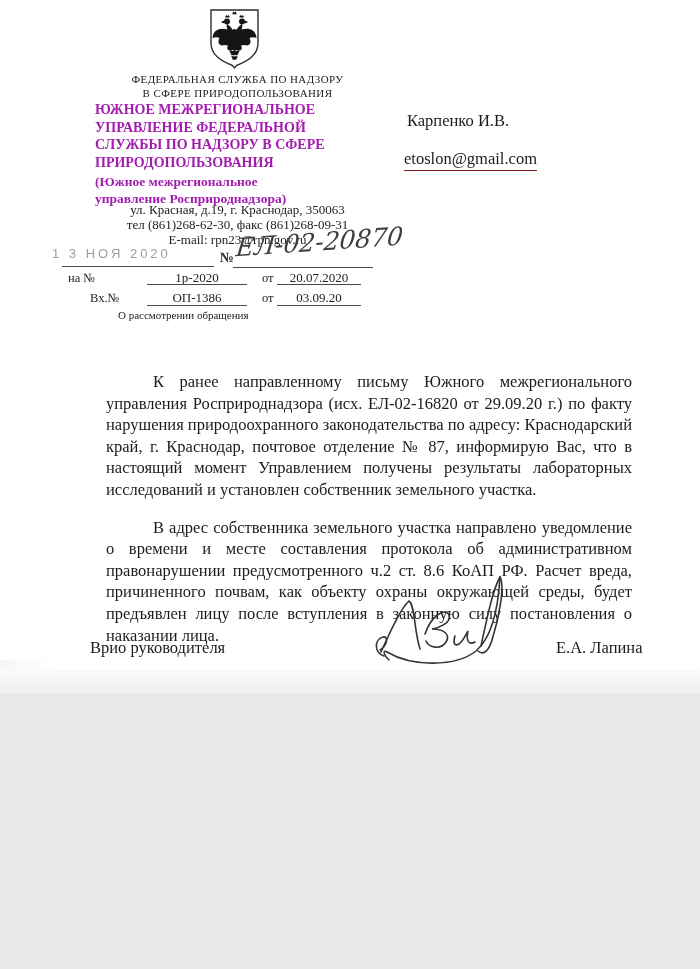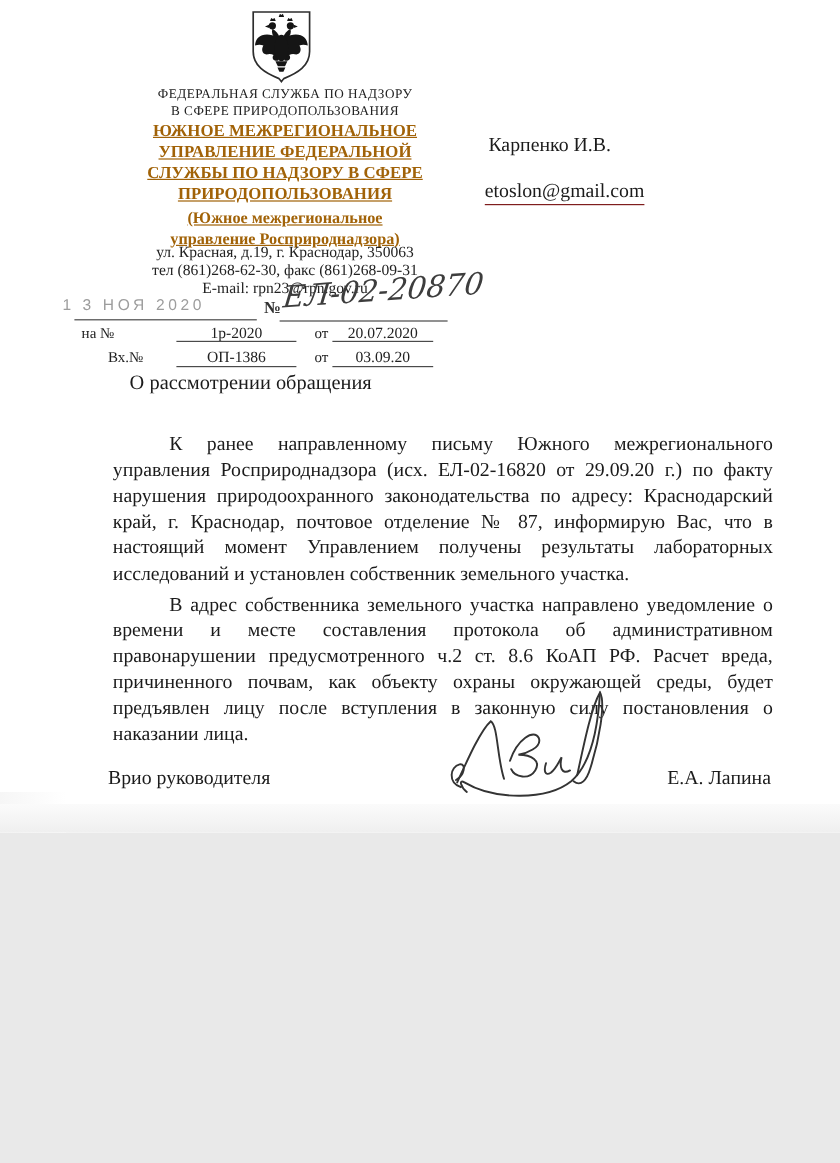--- a/index.html
+++ b/index.html
@@ -10,22 +10,22 @@
     font-family:"Liberation Serif", serif;
     color:#1b1b1b;
     overflow:hidden;
     margin:0 auto;
   }
   .abs{position:absolute;}
   
   .emblem{left:206px;top:7px;width:57px;height:63px;}
   .agency{left:60px;top:72px;width:355px;text-align:center;
           font-size:11px;line-height:14px;letter-spacing:.4px;color:#222;}
-  .org{left:95px;top:101px;width:285px;text-align:center;
-       font-weight:bold;font-size:14px;line-height:17.5px;color:#a16207;text-decoration:underline;}
+  .org{left:95px;top:101px;width:285px;text-align:left;
+       font-weight:bold;font-size:14px;line-height:17.5px;color:#a21caf;}
   .org-short{margin-top:2px;font-size:13.5px;line-height:17px;}
   .addr{left:95px;top:202px;width:285px;text-align:center;
         font-size:13px;line-height:15px;color:#222;}
   
   .recipient-name{left:407px;top:111px;font-size:16.5px;}
   .recipient-email{left:404px;top:149px;font-size:16.5px;
         border-bottom:1px solid #7f1d1d;padding-bottom:1px;}
   
   .stamp{left:52px;top:246px;font-family:"Liberation Sans",sans-serif;
          font-size:13px;letter-spacing:3px;color:#9d9d9d;white-space:nowrap;}
@@ -44,25 +44,25 @@
   .u-na{left:147px;top:284px;width:100px;}
   .l-ot1{left:262px;top:271px;}
   .v-date1{left:277px;top:270px;width:84px;}
   .u-date1{left:277px;top:284px;width:84px;}
   .l-vx{left:66px;top:291px;margin-left:24px;}
   .v-vx{left:147px;top:290px;width:100px;}
   .u-vx{left:147px;top:305px;width:100px;}
   .l-ot2{left:262px;top:291px;}
   .v-date2{left:277px;top:290px;width:84px;}
   .u-date2{left:277px;top:305px;width:84px;}
-  .subject{left:108px;top:309px;font-size:17px;text-align:center;}
+  .subject{left:118px;top:309px;font-size:11px;text-align:center;}
   
   .body-text{left:90px;top:355px;width:558px;
        font-size:16.5px;line-height:21.6px;text-align:justify;}
-  .body-text p{margin:4px;text-indent:47px;}
+  .body-text p{margin:16px;text-indent:47px;}
   
   .sig-position{left:90px;top:638px;font-size:16.5px;}
   .sig-scribble{left:368px;top:572px;width:165px;height:102px;}
   .sig-name{left:556px;top:638px;font-size:16.5px;}
   
   .executor{left:112px;top:846px;font-size:16px;line-height:21px;}
   
   .bottom-band{left:0;bottom:0;width:700px;height:24px;
        background:linear-gradient(#fbfbfb,#efefef);}
   .left-shade{left:0;top:660px;width:55px;height:285px;

